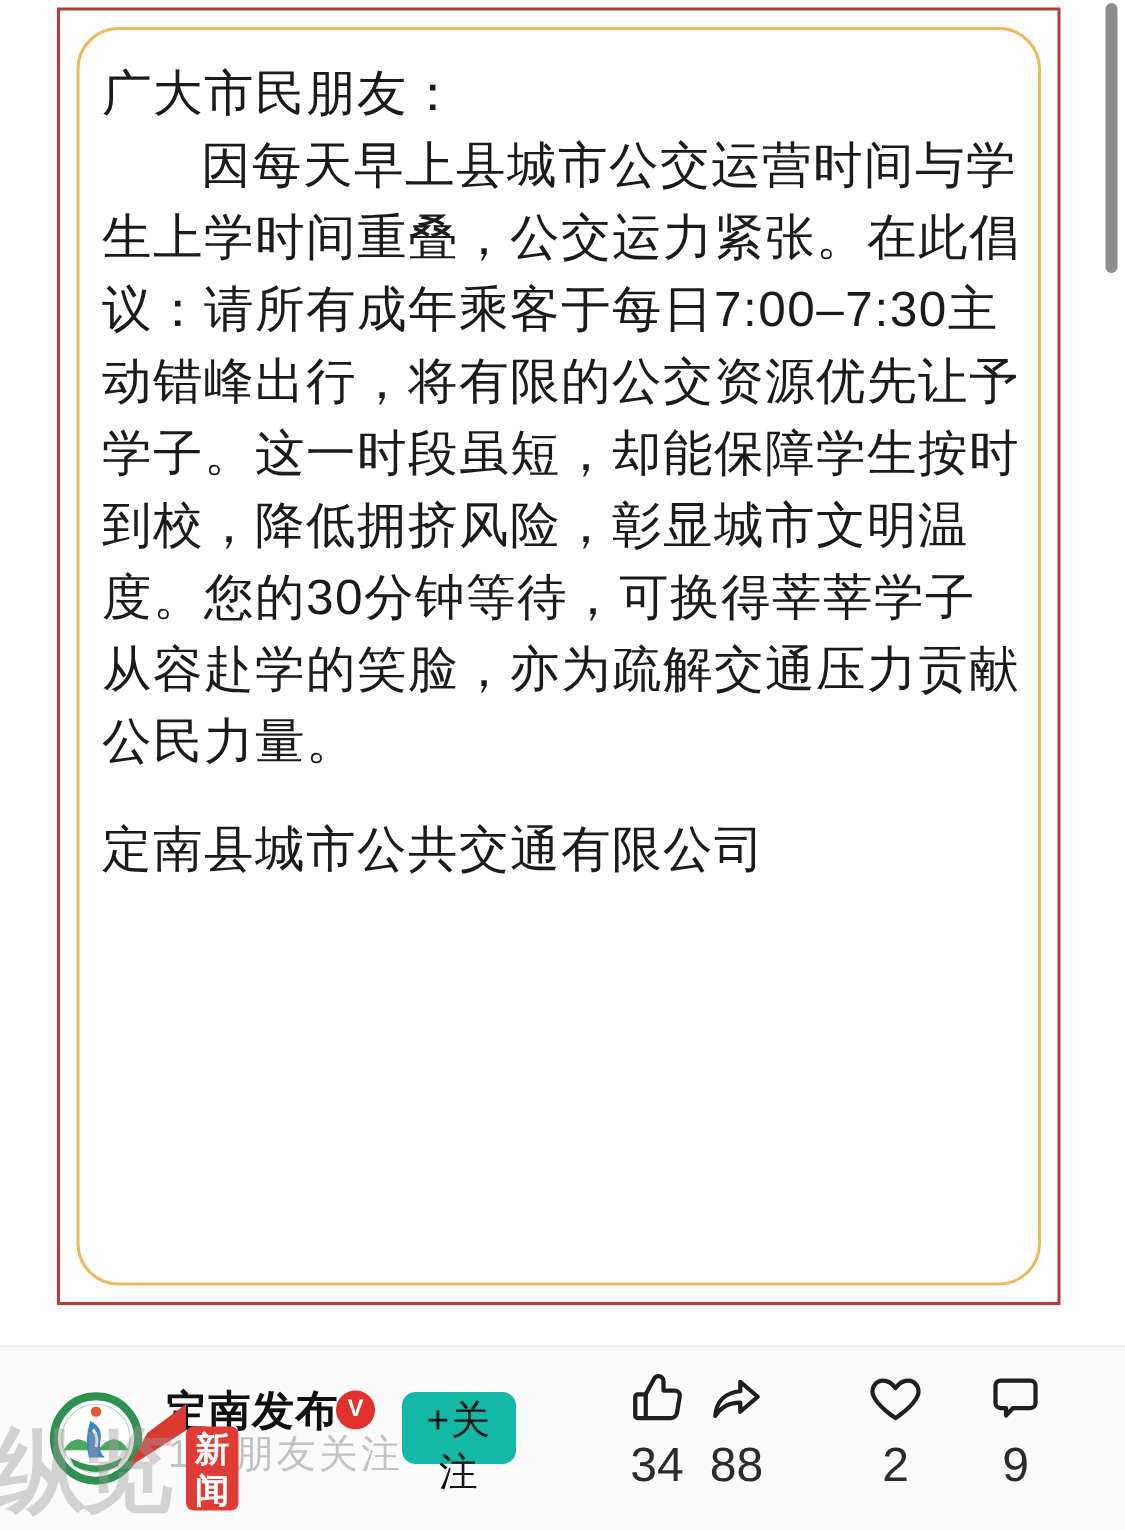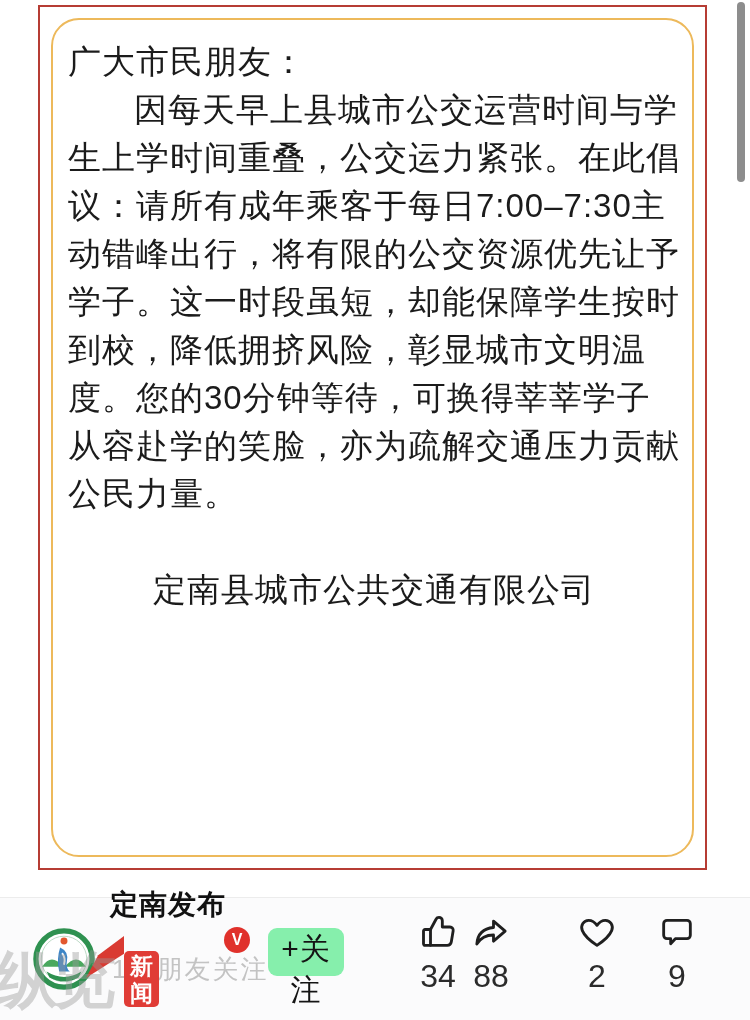--- a/index.html
+++ b/index.html
@@ -9,41 +9,41 @@
   
   .doc{position:absolute;left:38px;top:5px;width:669px;height:865px;
        border:2px solid #b63c34;background:#fff;box-sizing:border-box;}
   .doc-inner{position:absolute;left:11px;top:11px;right:11px;bottom:11px;
        border:2px solid #edb95b;border-radius:28px;box-sizing:border-box;}
   .doc-content{position:absolute;left:15px;top:18px;right:12px;
        font-size:33px;line-height:48px;letter-spacing:1px;color:#1b1b1b;}
   .doc-content p{margin:0;}
   .greeting{margin-bottom:48px;}
   .para{text-indent:2em;margin-bottom:48px;}
-  .sig-block{margin-top:48px;text-align:center;}
+  .sig-block{margin-top:24px;text-align:left;}
 
   
   .scrollbar-thumb{position:absolute;left:737px;top:2px;width:8px;height:180px;
        background:#8d8d8d;border-radius:4px;}
 
   
   .bottom-bar{position:absolute;left:0;top:897px;width:750px;height:123px;
        background:#fbfbfc;border-top:1px solid #ececec;box-sizing:border-box;}
 
   .avatar{position:absolute;left:33px;top:928px;width:62px;height:62px;z-index:2;}
 
-  .account-name{position:absolute;left:110px;top:886px;font-size:28px;font-weight:bold;
+  .account-name{position:absolute;left:110px;top:922px;font-size:28px;font-weight:bold;
        color:#111;letter-spacing:1px;z-index:3;}
   .v-badge{position:absolute;left:224px;top:927px;width:26px;height:26px;border-radius:50%;
        background:#e0312b;color:#fff;font-size:16px;font-weight:bold;text-align:center;
        line-height:26px;z-index:3;}
   .followers{position:absolute;left:112px;top:952px;font-size:26px;color:#c3c3c3;
        letter-spacing:2px;z-index:1;}
   .follow-btn{position:absolute;left:268px;top:928px;width:76px;height:48px;
-       background:#86efac;border:none;border-radius:9px;font-size:30px;color:#141414;
+       background:#14b8a6;border:none;border-radius:9px;font-size:26px;color:#141414;
        font-family:inherit;letter-spacing:1px;z-index:3;}
 
   
   .wm-text{position:absolute;left:-4px;top:938px;font-size:62px;font-weight:bold;
        color:#9a9a9a;opacity:.42;letter-spacing:-4px;z-index:6;pointer-events:none;}
   .wm-swoosh{position:absolute;left:86px;top:936px;width:38px;height:42px;
        background:#d93a32;clip-path:polygon(100% 0,100% 42%,0 100%,32% 46%);z-index:4;
        pointer-events:none;}
   .wm-badge{position:absolute;left:124px;top:951px;width:35px;height:56px;
        background:#e03c36;border-radius:5px;color:#fff;font-size:23px;line-height:27px;

